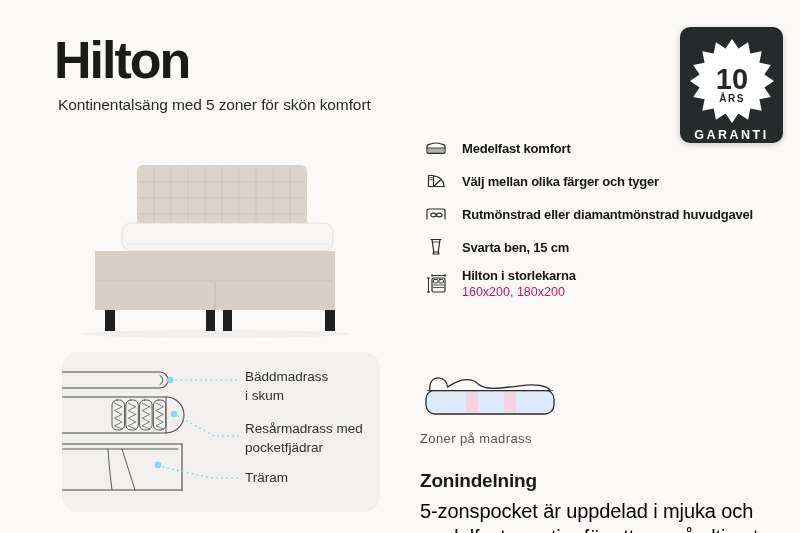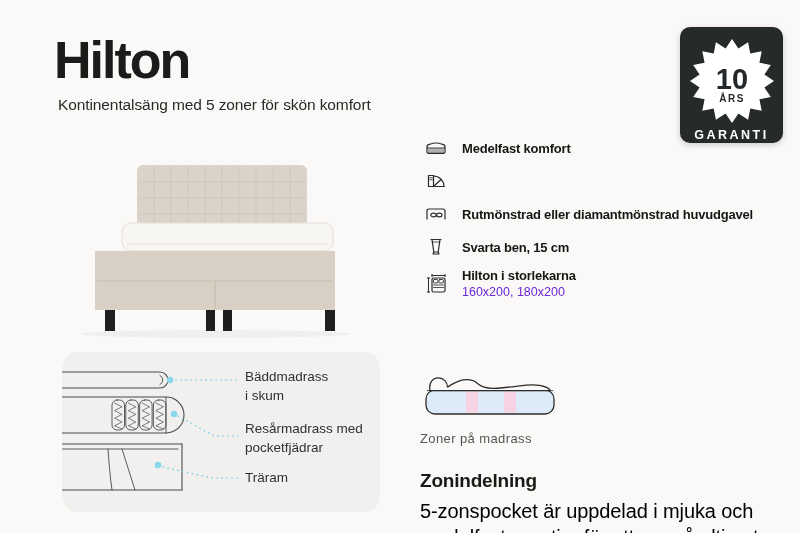--- a/index.html
+++ b/index.html
@@ -43,21 +43,21 @@
   .bed { position: absolute; left: 80px; top: 138px; }
 
   
   .features {
     position: absolute; left: 424px; top: 136px;
     display: flex; flex-direction: column; gap: 9px; width: 370px;
   }
   .feature-row { display: flex; align-items: center; gap: 14px; min-height: 22px; }
   .feature-row .icon { width: 24px; height: 24px; flex: 0 0 24px; display: flex; align-items: center; justify-content: center; }
   .feature-label { font-size: 13px; font-weight: bold; letter-spacing: -0.2px; color: #161614; }
-  .feature-sublabel { font-size: 12.5px; font-weight: normal; color: #6d28d9; margin-top: 2px; }
+  .feature-sublabel { font-size: 12.5px; font-weight: normal; color: #be185d; margin-top: 2px; }
   .icon svg { stroke: #2b2b2b; fill: none; stroke-width: 1.2; stroke-linecap: round; stroke-linejoin: round; }
 
   
   .layers-card {
     position: absolute; left: 62px; top: 352px; width: 318px; height: 160px;
     background: #f1f0ee; border-radius: 16px; overflow: hidden;
   }
   .layers-card svg { position: absolute; left: 0; top: 0; }
   .layer-label {
     position: absolute; left: 183px;
@@ -152,20 +152,21 @@
     <div class="feature-row">
       <span class="icon">
         <svg width="24" height="24" viewBox="0 0 24 24">
           <path d="M4.5,6.5 H9.5 V17.5 H4.5 Z"></path>
           <path d="M5.8,8.7 H8.3 M5.8,10.7 H8.3" stroke-width="0.8"></path>
           <path d="M9.5,7 A10.5 10.5 0 0 1 20,17.5"></path>
           <path d="M9.5,17.5 L17.3,10.3"></path>
           <path d="M9.5,17.5 H20"></path>
         </svg>
       </span>
+      <span class="feature-label">Välj mellan olika färger och tyger</span>
     </div>
 
     <div class="feature-row">
       <span class="icon">
         <svg width="24" height="24" viewBox="0 0 24 24">
           <path d="M3,17 V9 Q3,7 5,7 H19 Q21,7 21,9 V17"></path>
           <ellipse cx="9.5" cy="13" rx="2.7" ry="1.9"></ellipse>
           <ellipse cx="15.3" cy="13" rx="2.7" ry="1.9"></ellipse>
         </svg>
       </span>

